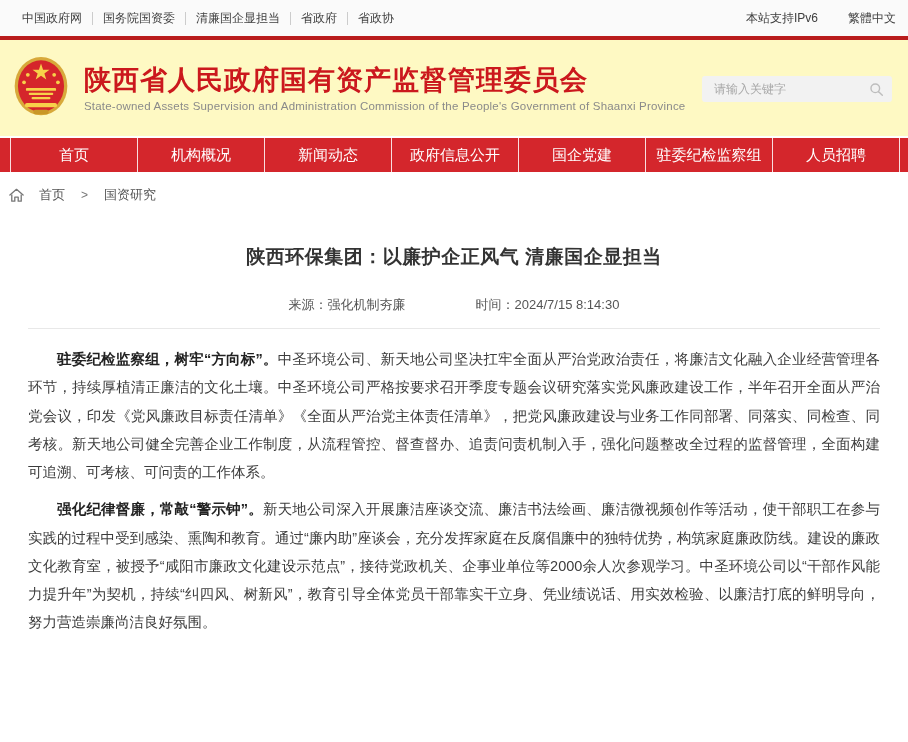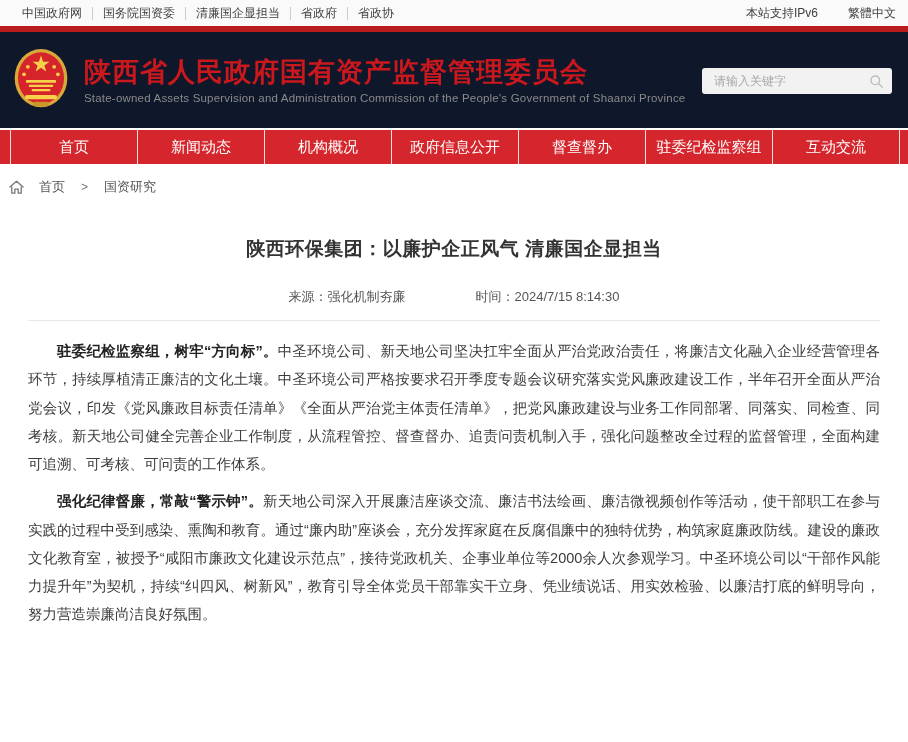--- a/index.html
+++ b/index.html
@@ -4,34 +4,34 @@
 <style>
   * { margin:0; padding:0; box-sizing:border-box; }
   html,body { background:#fff; }
   body {
     width:908px; height:742px; margin:0 auto;
     font-family:"Liberation Sans","DejaVu Sans",sans-serif;
     color:#3c3c3c; overflow:hidden;
   }
   
   .topbar {
-    height:32px; background:#fafafa; border-bottom:6px solid #b91c1c;
+    height:40px; background:#fafafa; border-bottom:4px solid #b91c1c;
     display:flex; align-items:center; justify-content:space-between;
     padding:0 12px; font-size:12px; color:#404040;
   }
   .topbar-left, .topbar-right { display:flex; align-items:center; }
   .toplink {
     padding:0 10px; border-right:1px solid #ccc; cursor:pointer;
     color:#404040; text-decoration:none; line-height:13px;
   }
   .toplink:last-child { border-right:none; }
   .topbar-right span { margin-left:30px; cursor:pointer; }
   
   .header {
-    height:96px; background:#0f172a; display:flex; align-items:center;
+    height:96px; background:#fef9c3; display:flex; align-items:center;
     padding:0 12px; position:relative;
   }
   .emblem { width:58px; height:64px; flex:0 0 auto; margin-right:14px; }
   .brand-title {
     font-size:27px; font-weight:700; color:#cb181d; letter-spacing:1px;
     line-height:1.25;
   }
   .brand-sub { font-size:11.5px; color:#8a8a8a; margin-top:3px; letter-spacing:.2px; }
   .searchbox {
     position:absolute; right:16px; top:36px; width:190px; height:26px;
@@ -120,26 +120,26 @@
       <svg viewBox="0 0 16 16" width="15" height="15">
         <circle cx="6.7" cy="6.7" r="4.6" fill="none" stroke="#bdbdbd" stroke-width="1.5"></circle>
         <line x1="10.3" y1="10.3" x2="14.2" y2="14.2" stroke="#bdbdbd" stroke-width="1.5" stroke-linecap="round"></line>
       </svg>
     </span>
   </div>
 </div>
 
 <div class="nav">
   <div class="nav-item">首页</div>
+  <div class="nav-item">机构概况</div>
   <div class="nav-item">新闻动态</div>
-  <div class="nav-item">机构概况</div>
   <div class="nav-item">政府信息公开</div>
-  <div class="nav-item">督查督办</div>
+  <div class="nav-item">国企党建</div>
   <div class="nav-item">驻委纪检监察组</div>
-  <div class="nav-item">互动交流</div>
+  <div class="nav-item">人员招聘</div>
 </div>
 
 <div class="breadcrumb">
   <span class="home-icon">
     <svg viewBox="0 0 18 18" width="17" height="17">
       <path d="M2 8.5 L9 2.5 L16 8.5" fill="none" stroke="#777" stroke-width="1.4" stroke-linecap="round" stroke-linejoin="round"></path>
       <path d="M4 8 V15 H7.2 V10.8 H10.8 V15 H14 V8" fill="none" stroke="#777" stroke-width="1.4" stroke-linejoin="round"></path>
     </svg>
   </span>
   <span class="crumb">首页</span>

